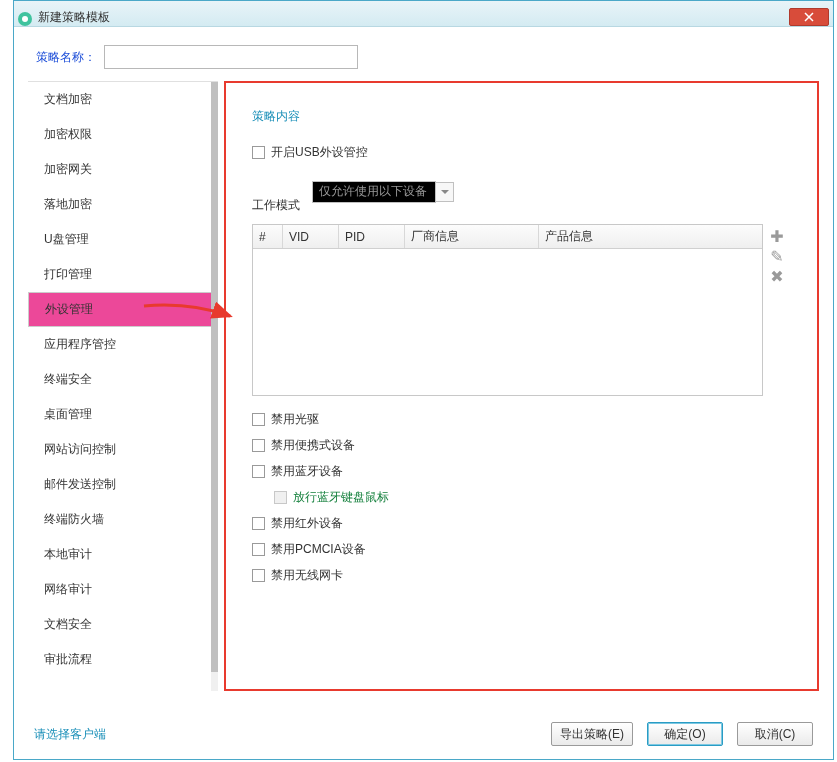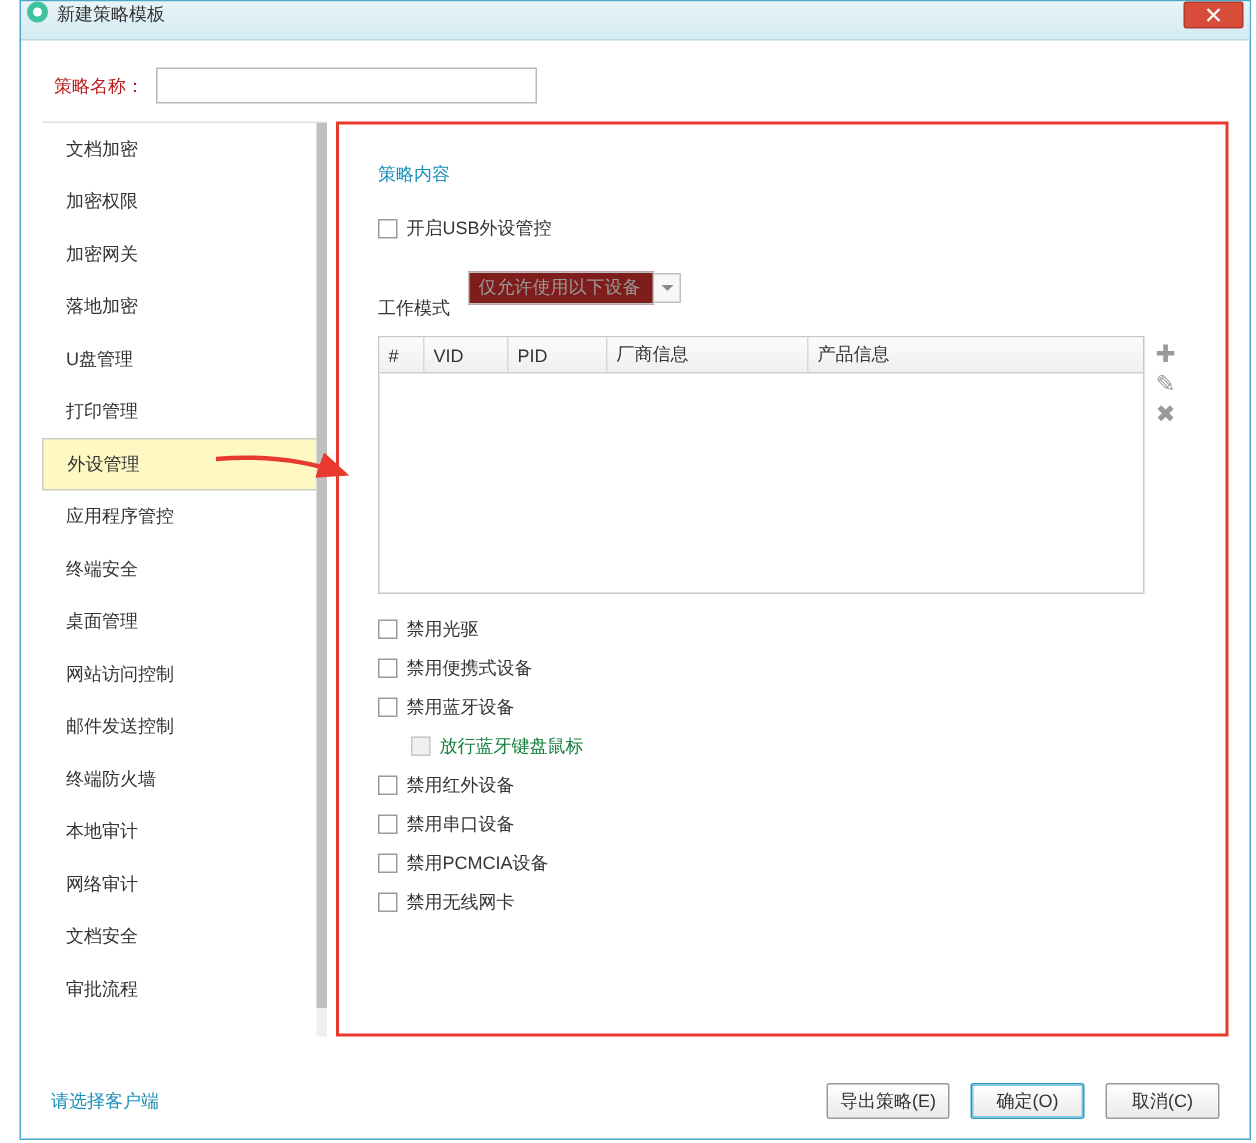--- a/index.html
+++ b/index.html
@@ -1,52 +1,52 @@
 <!DOCTYPE html>
 <html><head>
 <meta charset="utf-8">
 <style>
 * { box-sizing: border-box; margin: 0; padding: 0; font-family: "Microsoft YaHei", Arial, sans-serif; font-size: 12px; }
 body { background: #fff; width: 837px; height: 762px; position: relative; }
 
 .window { position: absolute; left: 13px; top: 0; width: 821px; height: 760px; border: 1px solid #4aa8c8; background: #fff; }
 
-.titlebar { height: 26px; background: linear-gradient(#e8f4f8, #d4ebf2); border-bottom: 1px solid #b8d8e2; display: flex; align-items: flex-start; padding: 0 4px; }
+.titlebar { height: 26px; background: linear-gradient(#e8f4f8, #d4ebf2); border-bottom: 1px solid #b8d8e2; display: flex; align-items: flex-end; padding: 0 4px; }
 .title-icon { width: 14px; height: 14px; border-radius: 50%; background: #3fc39e; margin-right: 6px; display: flex; align-items: center; justify-content: center; }
 .title-icon::after { content: ""; width: 6px; height: 6px; border-radius: 50%; background: #fff; }
 .title-text { color: #333; }
 .close-btn { margin-left: auto; width: 40px; height: 18px; background: #d84c3a; border: 1px solid #b03a2c; border-radius: 2px; color: #fff; display: flex; align-items: center; justify-content: center; cursor: pointer; }
 .close-btn svg { width: 10px; height: 10px; }
 
 .body { padding: 18px 14px 0 14px; }
 .name-row { display: flex; align-items: center; margin-bottom: 12px; padding-left: 8px; }
-.name-label { color: #b91c1c; margin-right: 8px; }
+.name-label { color: #1d4ed8; margin-right: 8px; }
 .name-input { width: 254px; height: 24px; border: 1px solid #b8b8b8; padding: 0 6px; }
 
 .main { display: flex; height: 610px; }
 .sidebar { width: 190px; border-top: 1px solid #e0e0e0; position: relative; }
 .sidebar-inner { overflow: hidden; height: 100%; }
 .side-item { height: 35px; display: flex; align-items: center; padding-left: 16px; color: #333; cursor: pointer; border-bottom: 1px solid transparent; }
-.side-item.selected { background: #fef9c3; border: 1px solid #ccc; border-right: none; font-family: Liberation Serif, serif; }
+.side-item.selected { background: #ec4899; border: 1px solid #ccc; border-right: none; font-family: Liberation Serif, serif; }
 .side-scroll { position: absolute; right: 0; top: 0; width: 7px; height: 100%; background: #f0f0f0; }
 .side-thumb { width: 7px; background: #c0c0c0; height: 590px; position: absolute; top: 0; }
 
 .content { flex: 1; border: 2px solid #e83a2e; position: relative; padding: 25px 32px 10px 26px; background: #fff; margin-left: 6px; }
 .section-title { color: #1a8fb8; margin-bottom: 14px; }
 
 .cb-row { display: flex; align-items: center; height: 26px; }
 .cb-row.indent { padding-left: 22px; }
 .cb { width: 13px; height: 13px; border: 1px solid #9a9a9a; background: #fff; margin-right: 6px; display: inline-block; }
 .cb.disabled { border-color: #c8c8c8; background: #f0f0f0; }
 .cb-label { color: #333; }
 .cb-label.disabled { color: #15803d; }
 
 .mode-row { display: flex; align-items: center; margin: 4px 0 10px 0; }
 .mode-label { color: #333; margin-right: 12px; margin-top: 28px; }
-.mode-select { width: 124px; height: 22px; border: 1px solid #c0c0c0; background: #7f1d1d; display: flex; align-items: center; padding: 0 6px; color: #999; position: relative; }
+.mode-select { width: 124px; height: 22px; border: 1px solid #c0c0c0; background: #000000; display: flex; align-items: center; padding: 0 6px; color: #999; position: relative; }
 .mode-arrow { width: 18px; height: 20px; border: 1px solid #c0c0c0; border-left: none; background: #f7f7f7; display: flex; align-items: center; justify-content: center; }
 .mode-arrow::after { content: ""; border-left: 4px solid transparent; border-right: 4px solid transparent; border-top: 4px solid #888; }
 
 .table-wrap { display: flex; margin-bottom: 10px; }
 .table { flex: 1; border: 1px solid #c8c8c8; height: 172px; background: #fff; }
 .table-head { display: flex; height: 24px; background: linear-gradient(#fcfcfc, #efefef); border-bottom: 1px solid #d0d0d0; }
 .th { border-right: 1px solid #d8d8d8; display: flex; align-items: center; padding-left: 6px; color: #333; }
 .th:last-child { border-right: none; }
 .table-actions { width: 22px; padding-left: 6px; padding-top: 2px; }
 .act { color: #9a9a9a; font-size: 16px; height: 20px; cursor: pointer; display: flex; align-items: center; justify-content: center; }
@@ -163,24 +163,20 @@
             <div class="cb-row indent">
               <span class="cb disabled"></span>
               <span class="cb-label disabled">放行蓝牙键盘鼠标</span>
             </div>
             <div class="cb-row">
               <span class="cb"></span>
               <span class="cb-label">禁用红外设备</span>
             </div>
             <div class="cb-row">
               <span class="cb"></span>
-              <span class="cb-label">禁用串口设备</span>
-            </div>
-            <div class="cb-row">
-              <span class="cb"></span>
               <span class="cb-label">禁用PCMCIA设备</span>
             </div>
             <div class="cb-row">
               <span class="cb"></span>
               <span class="cb-label">禁用无线网卡</span>
             </div>
           </div>
       </div>
     </div>
   </div>

